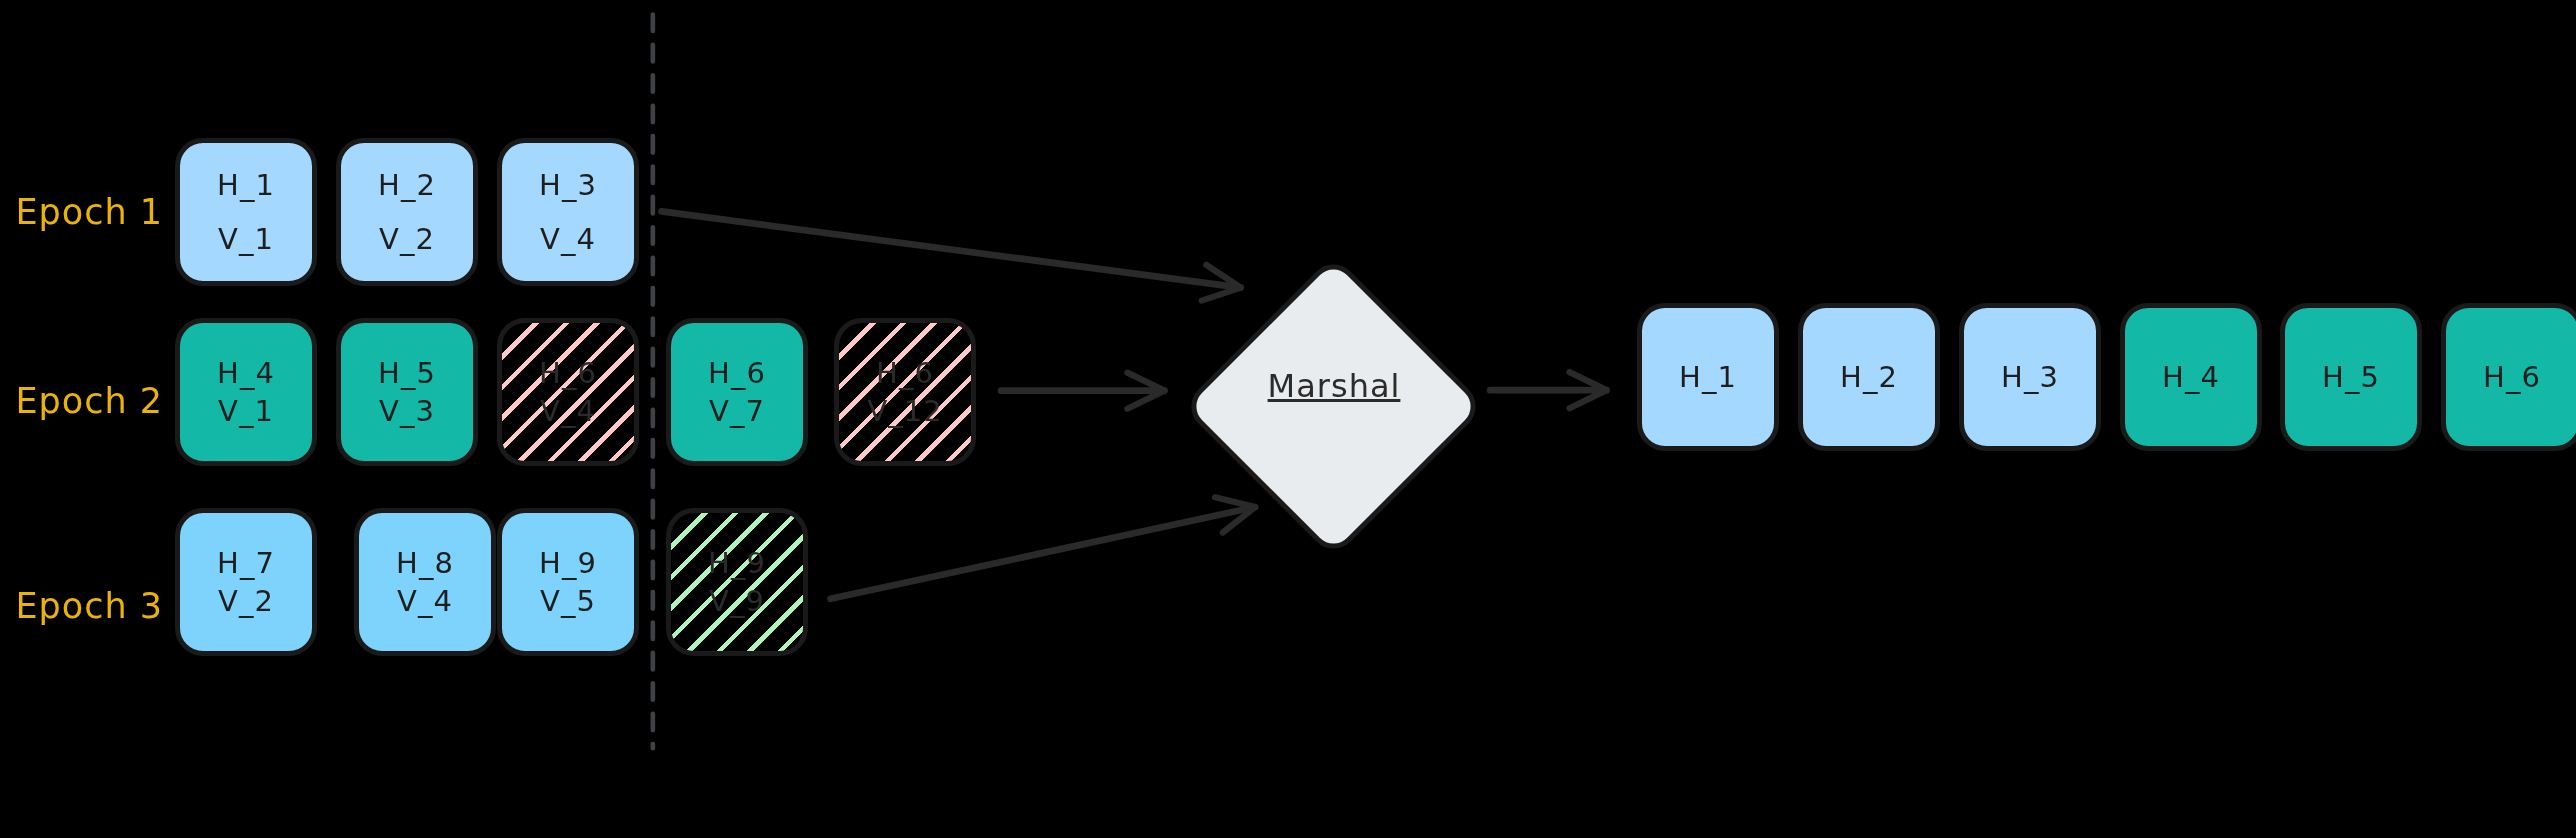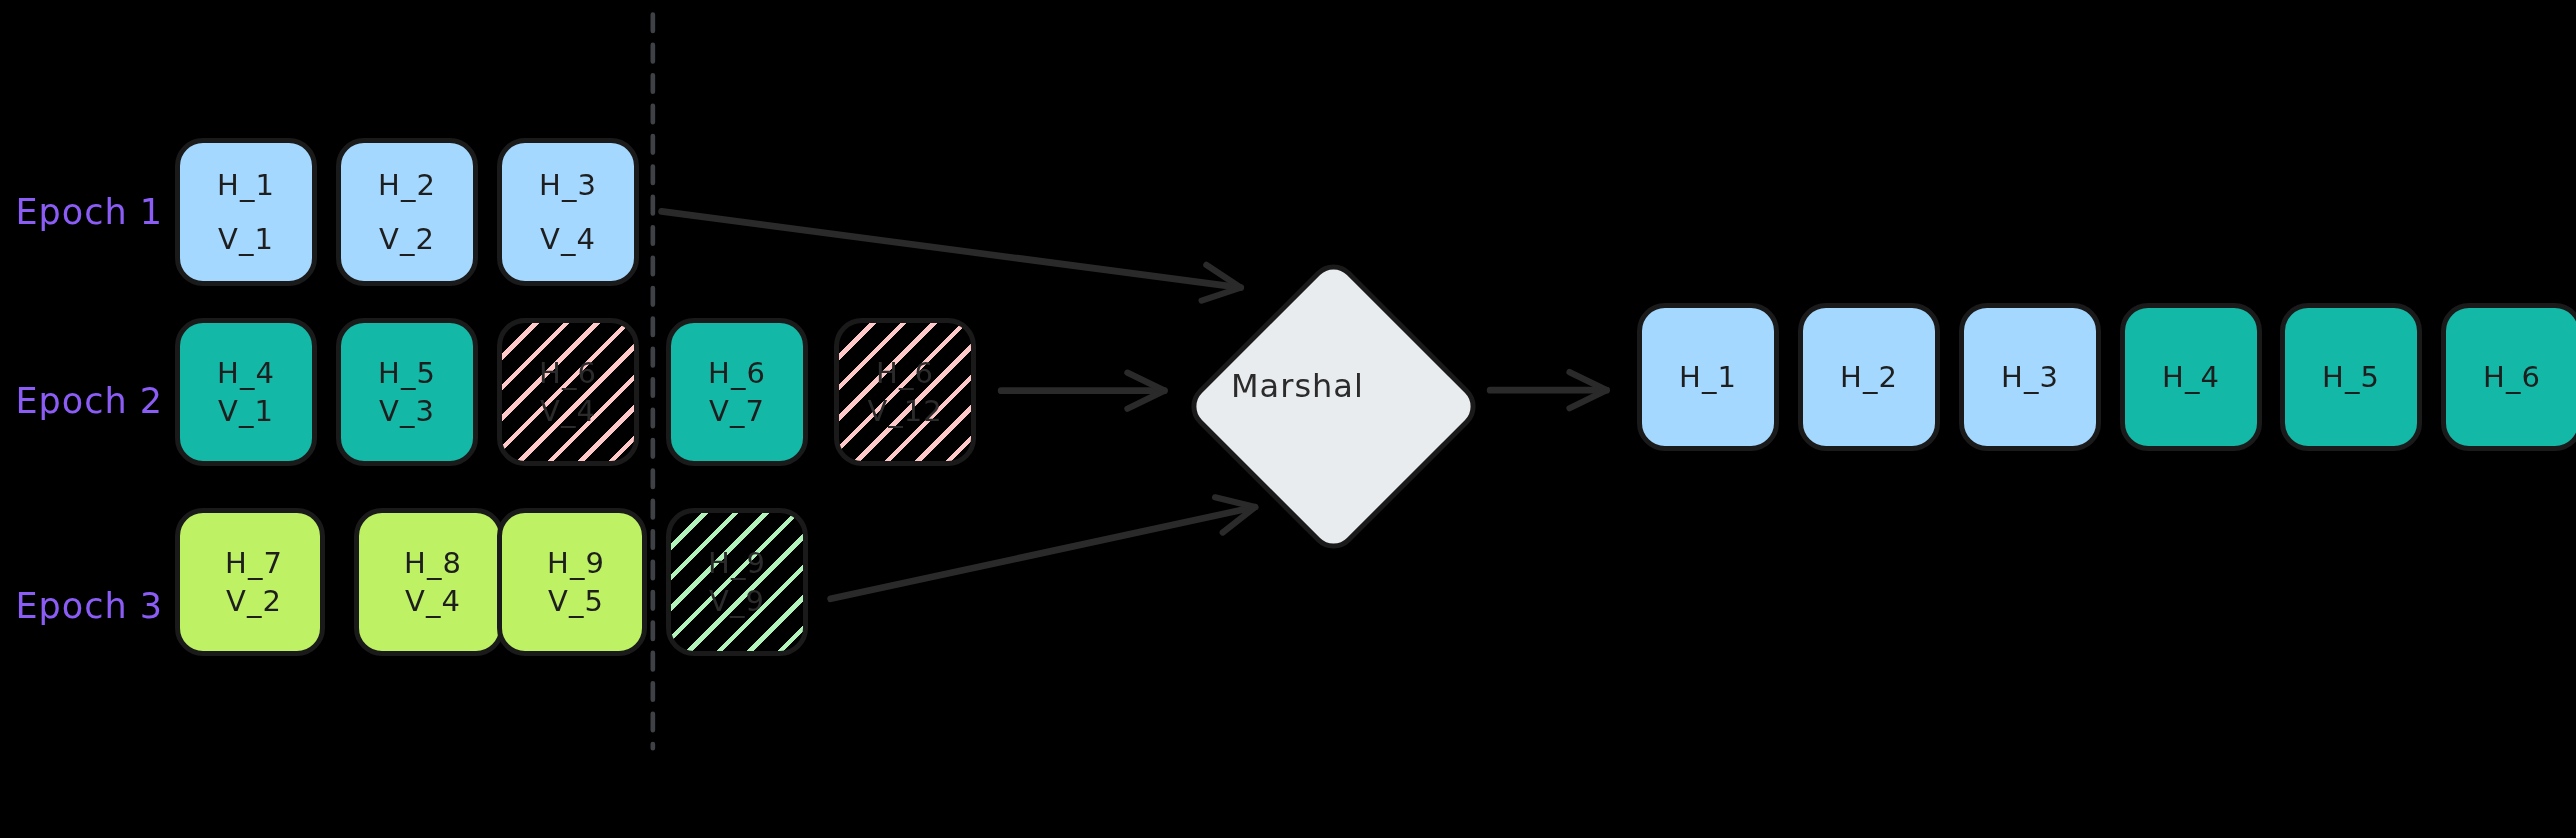--- a/index.html
+++ b/index.html
@@ -26,21 +26,21 @@
   .arrow {
     stroke: #2a2a2a;
     stroke-width: 13;
     stroke-linecap: round;
     fill: none;
   }
   .epoch-label {
     position: absolute;
     left: 15.5px;
     width: 155px;
-    color: #8b5cf6;
+    color: #eab308;
     font-size: 35px;
     line-height: 45px;
     letter-spacing: 1px;
     white-space: nowrap;
   }
   .boundary-label {
     position: absolute;
     left: 507px;
     top: 781px;
     width: 309px;
@@ -62,21 +62,21 @@
     justify-content: center;
     color: #1e1e1e;
     font-size: 29px;
     line-height: 38px;
     letter-spacing: 1px;
     box-sizing: content-box;
   }
   .block span { display: block; }
   .blue  { background: #a5d8ff; gap: 16px; }
   .pink  { background: #14b8a6; }
-  .green { background: #bef264; padding-left: 8px; }
+  .green { background: #7dd3fc; }
   .hatch-pink {
     background: repeating-linear-gradient(135deg,
       #ffc9c9 0px, #ffc9c9 4.6px, transparent 4.6px, transparent 21.6px);
     color: #2b2b2b;
   }
   .hatch-green {
     background: repeating-linear-gradient(135deg,
       #b2f2bb 0px, #b2f2bb 4.6px, transparent 4.6px, transparent 21.6px);
     color: #2b2b2b;
   }
@@ -105,23 +105,25 @@
     border: 5.7px solid #1a1a1a;
     border-radius: 24px;
     transform: rotate(45deg);
     box-sizing: content-box;
   }
   .diamond-label {
     position: absolute;
     left: 1231px;
     top: 367px;
     width: 206px;
+    text-align: center;
     color: #2b2b2b;
     font-size: 32px;
     letter-spacing: 1px;
+    text-decoration: underline;
   }
 </style>
 </head>
 <body>
 
 <div class="canvas">
 
   <svg class="overlay" width="3072" height="839" viewBox="0 0 5962 1628">
     <defs>
       <marker id="ah" markerUnits="userSpaceOnUse" markerWidth="100" markerHeight="90" viewBox="0 0 100 90" refX="86" refY="45" orient="auto">

